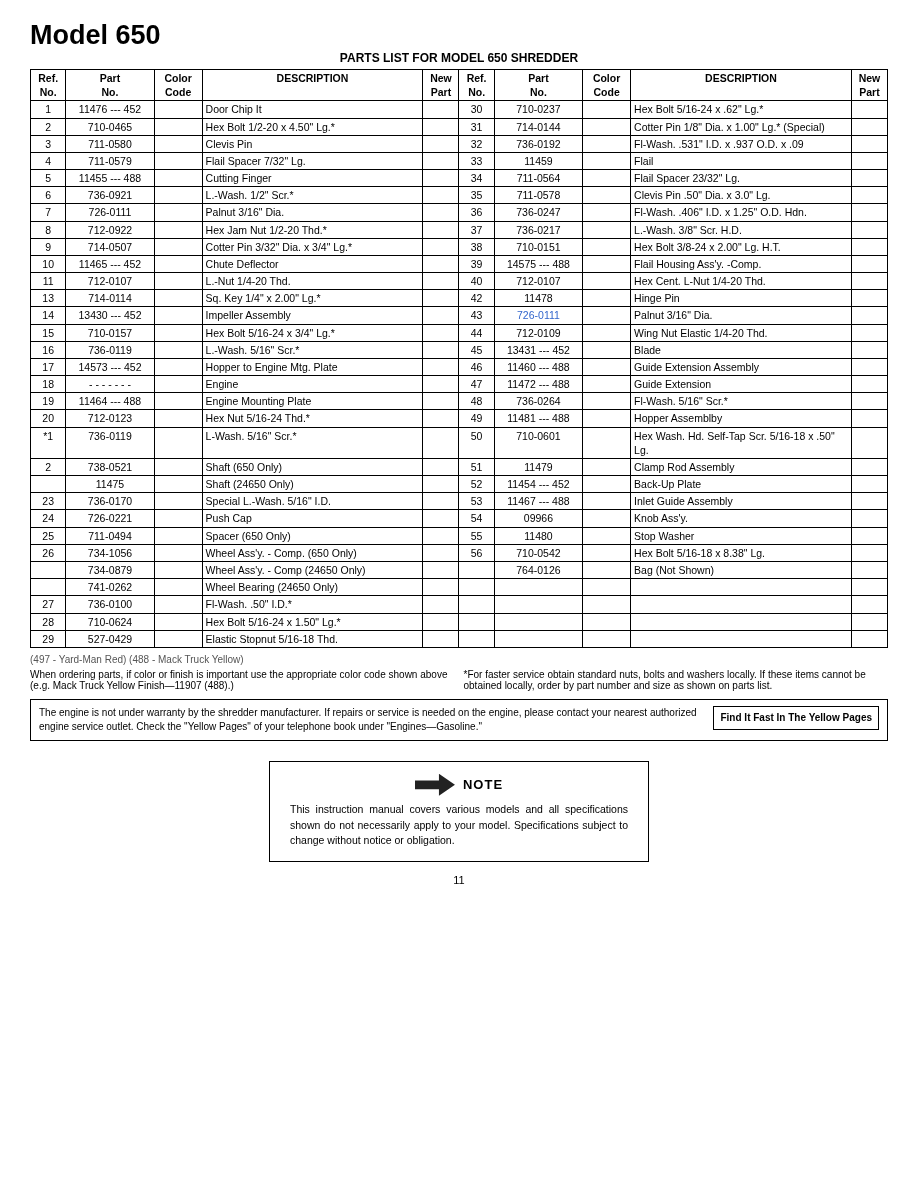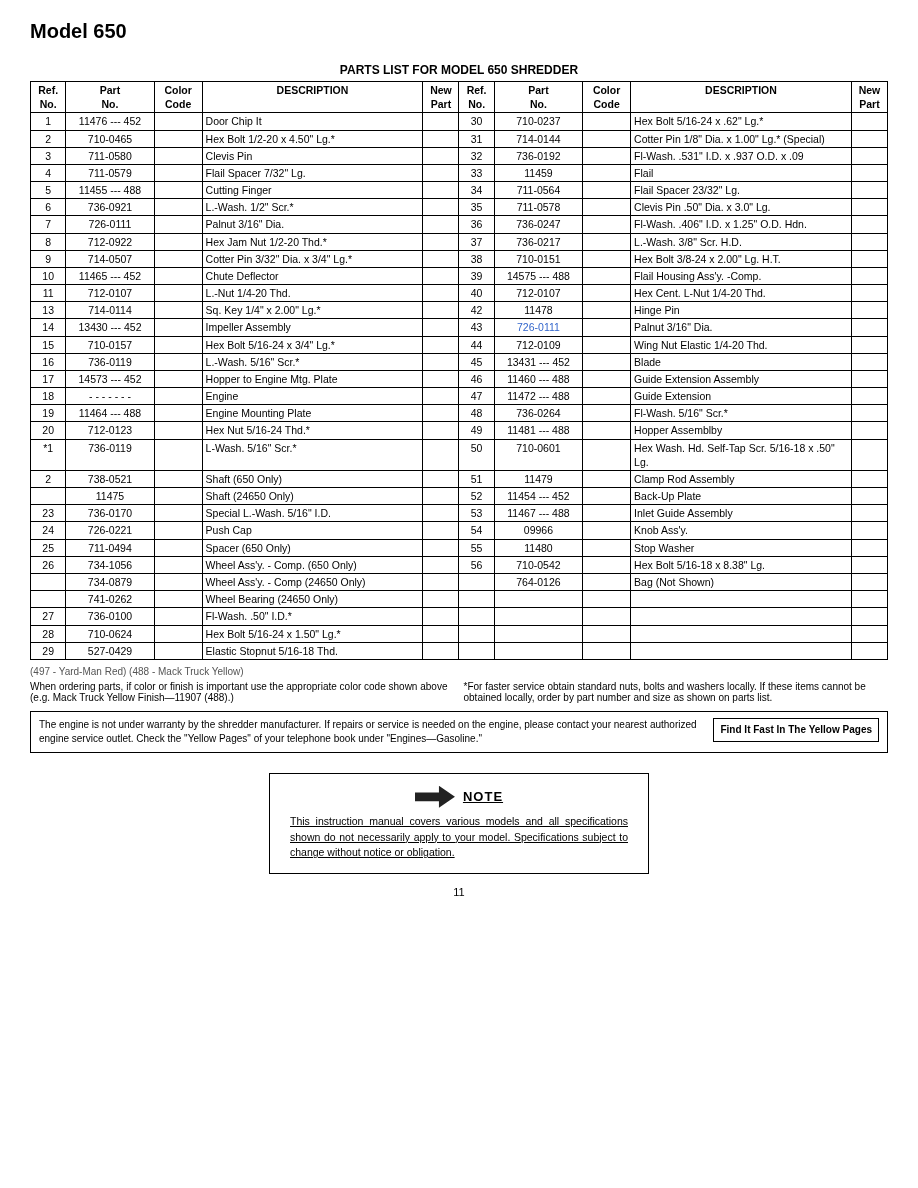--- a/index.html
+++ b/index.html
@@ -6,23 +6,22 @@
     body {
       font-family: Arial, Helvetica, sans-serif;
       background: #fff;
       color: #000;
       width: 918px;
       min-height: 1188px;
       padding: 20px 30px;
       font-size: 11px;
     }
     h1 {
-      font-size: 20px;
+      font-size: 27px;
       font-weight: bold;
-      margin-bottom: 20px;
     }
     .parts-title {
       text-align: center;
       font-weight: bold;
       font-size: 12px;
       margin-bottom: 4px;
     }
     .parts-table {
       width: 100%;
       border-collapse: collapse;
@@ -98,21 +97,20 @@
       text-align: center;
       font-weight: bold;
       font-size: 10px;
       min-width: 80px;
       line-height: 1.4;
     }
     .note-section {
       margin-top: 20px;
       display: flex;
       justify-content: center;
-      text-decoration: underline;
     }
     .note-box {
       border: 1px solid #000;
       padding: 12px 20px;
       width: 380px;
       font-size: 10.5px;
       line-height: 1.5;
       text-align: justify;
     }
     .note-header {

